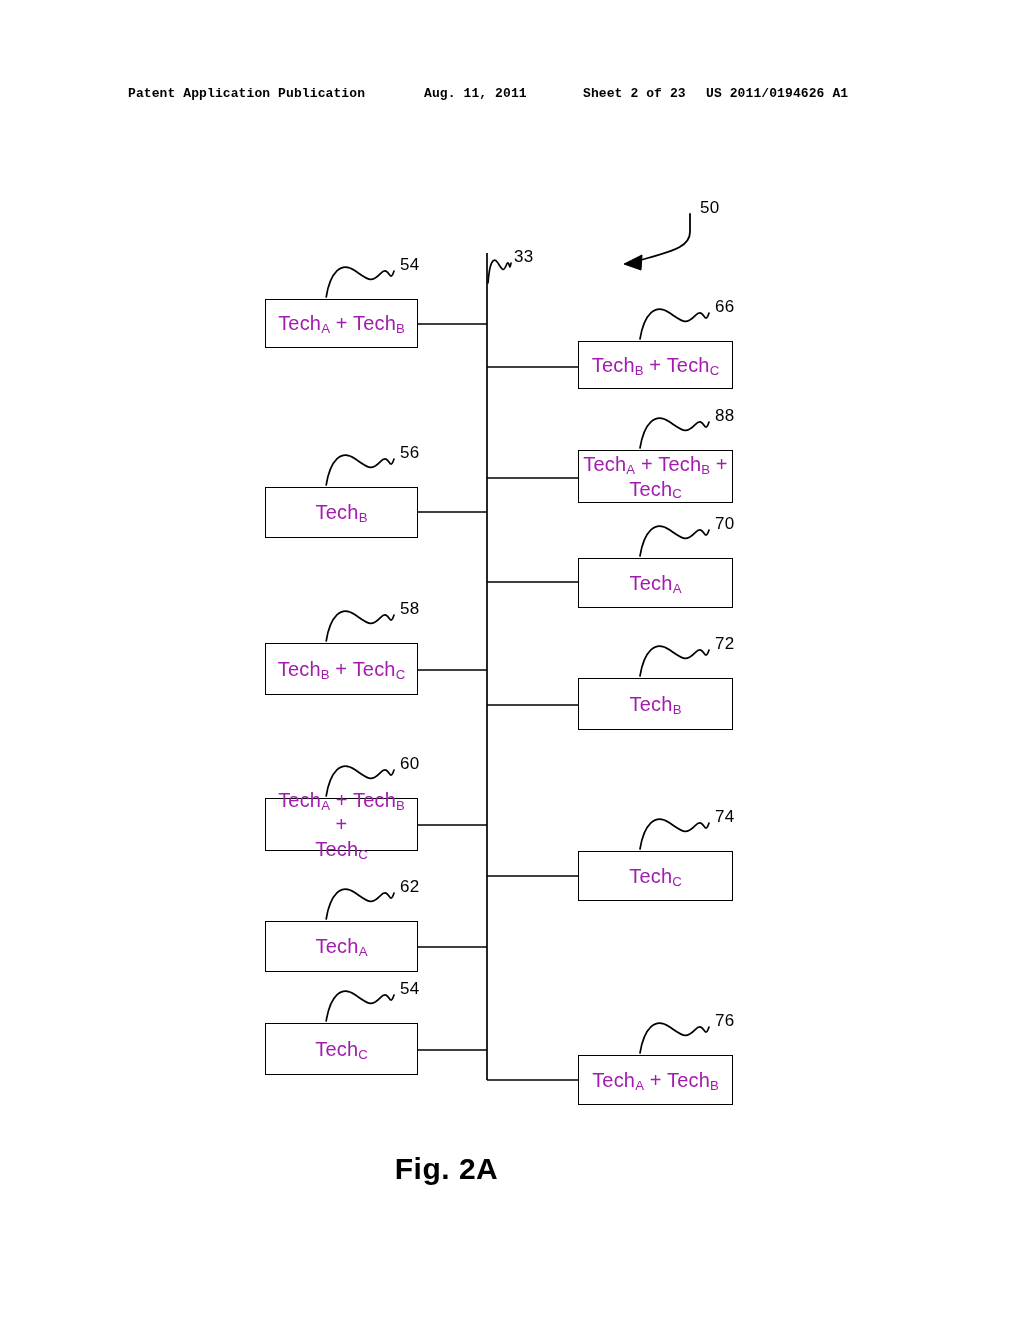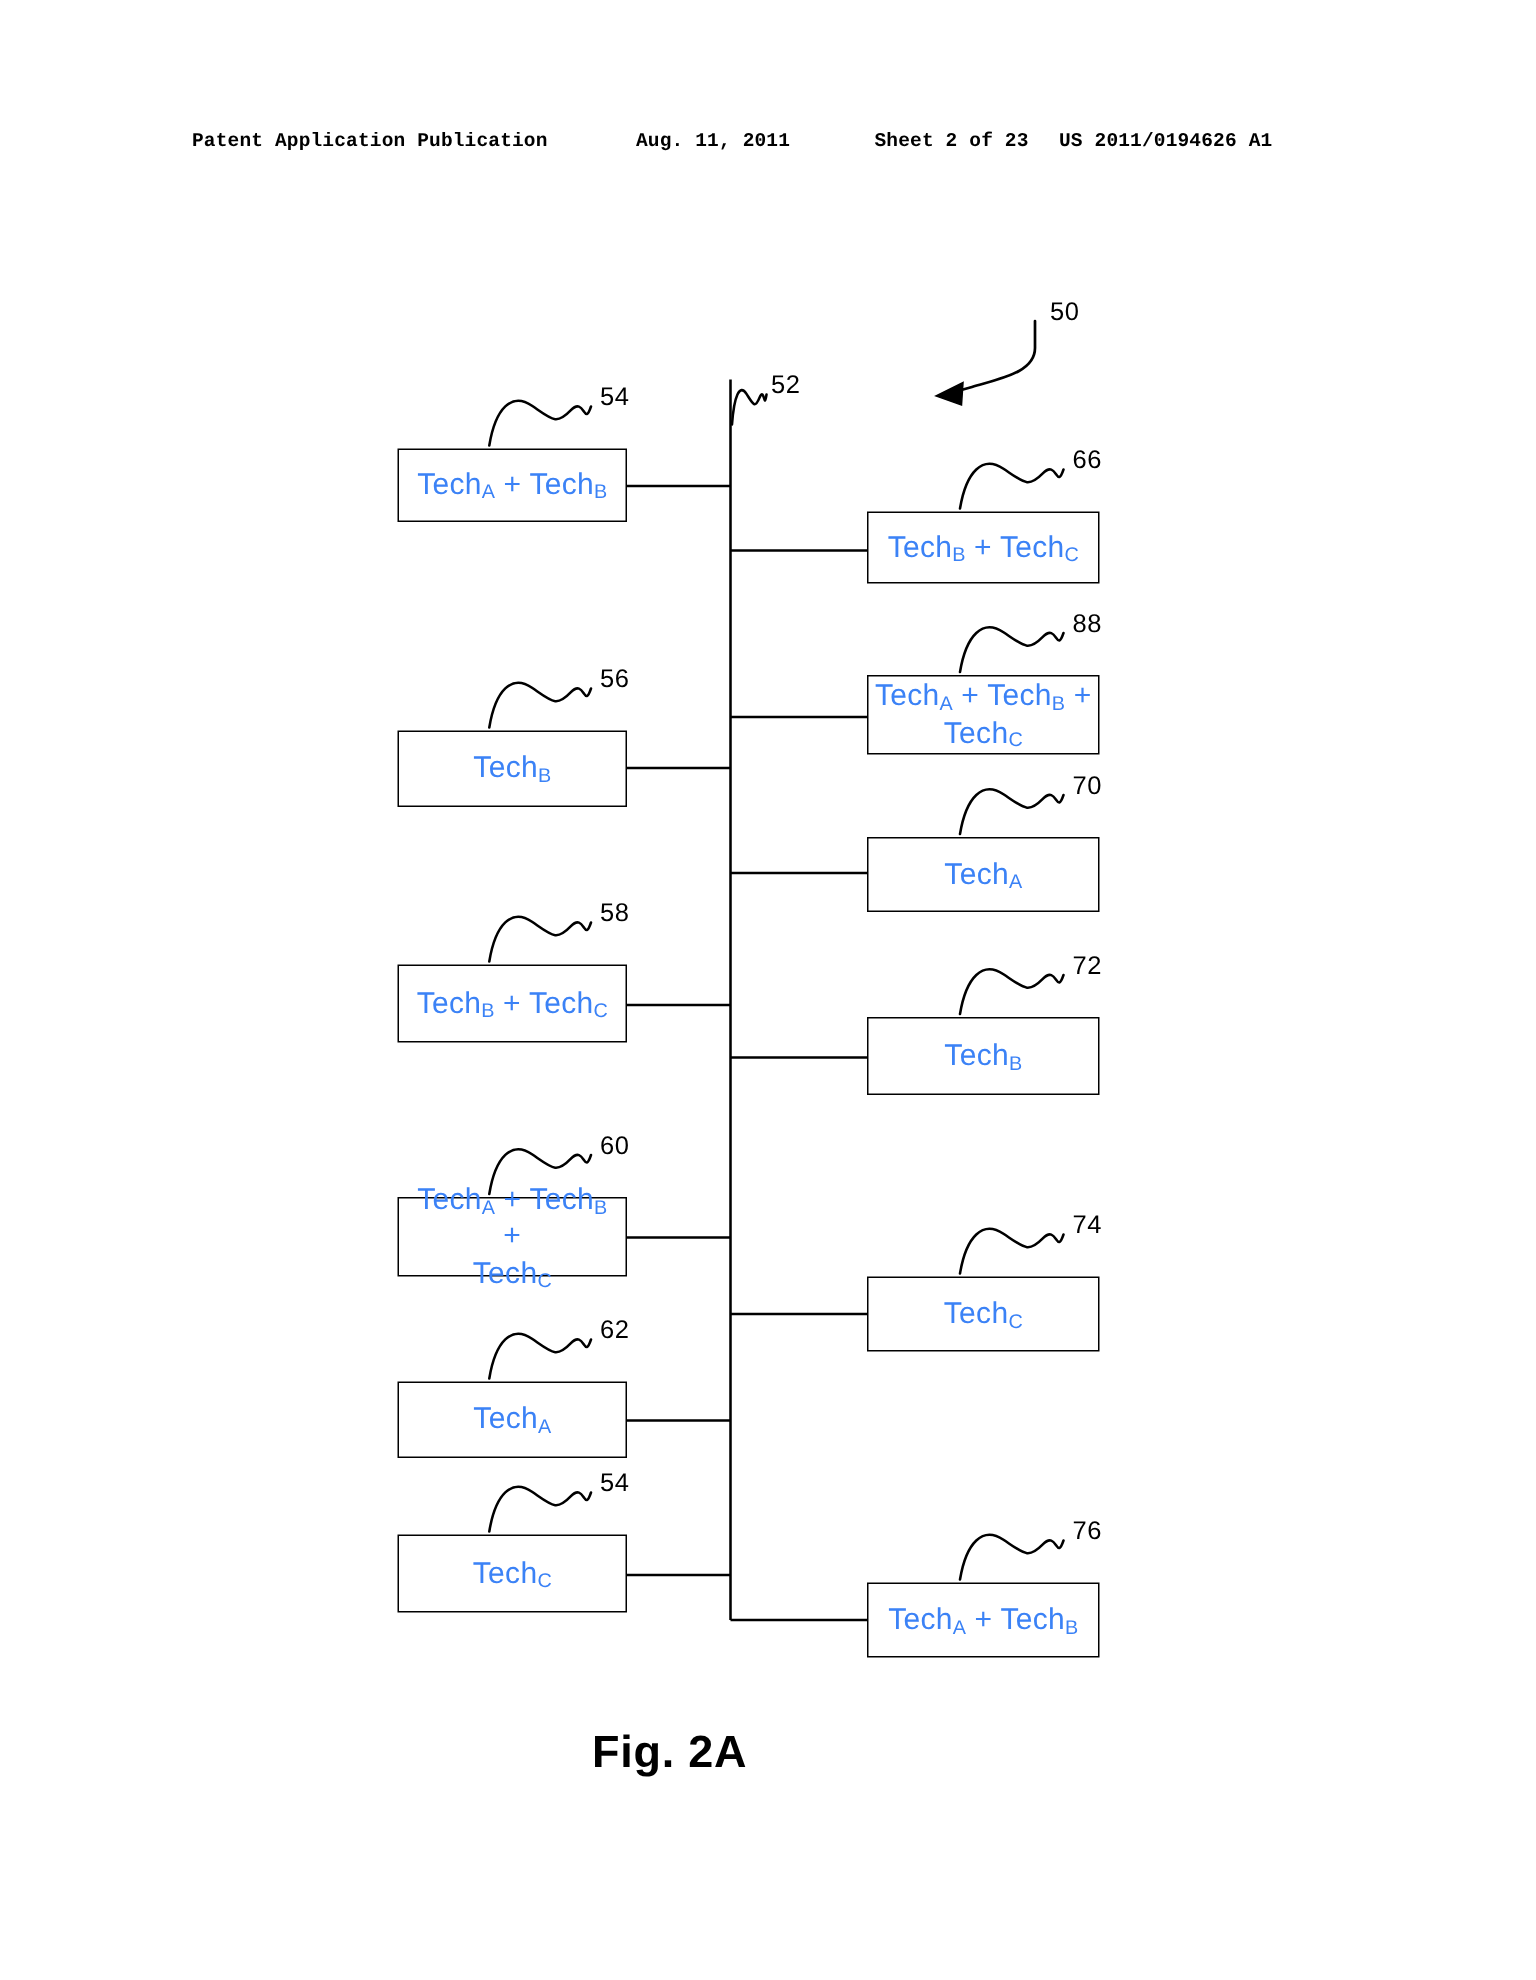--- a/index.html
+++ b/index.html
@@ -58,21 +58,21 @@
     border: 1.6px solid #000000;
     background: #ffffff;
     display: flex;
     align-items: center;
     justify-content: center;
     text-align: center;
     font-family: "Liberation Sans", sans-serif;
     font-size: 20px;
     line-height: 1.22;
     letter-spacing: 0.2px;
-    color: #3b82f6;
+    color: #a21caf;
     padding: 0 4px;
   }
   .tech-box .label { display: block; white-space: pre-line; }
   .tech-box sub {
     font-size: 0.66em;
     vertical-align: baseline;
     position: relative;
     top: 0.22em;
     letter-spacing: 0;
   }
@@ -193,18 +193,18 @@
       <div class="ref-num" style="left: 400px; top: 599px;">58</div>
       <div class="ref-num" style="left: 400px; top: 754px;">60</div>
       <div class="ref-num" style="left: 400px; top: 877px;">62</div>
       <div class="ref-num" style="left: 400px; top: 979px;">54</div>
       <div class="ref-num" style="left: 715px; top: 297px;">66</div>
       <div class="ref-num" style="left: 715px; top: 406px;">88</div>
       <div class="ref-num" style="left: 715px; top: 514px;">70</div>
       <div class="ref-num" style="left: 715px; top: 634px;">72</div>
       <div class="ref-num" style="left: 715px; top: 807px;">74</div>
       <div class="ref-num" style="left: 715px; top: 1011px;">76</div>
-      <div class="ref-num" style="left: 514px; top: 247px;">52</div>
+      <div class="ref-num" style="left: 514px; top: 247px;">33</div>
       <div class="ref-num" style="left: 700px; top: 198px;">50</div>
     </div>
 </div>
 
 <div id="fig-caption">Fig. 2A</div>
 
 </body></html>

